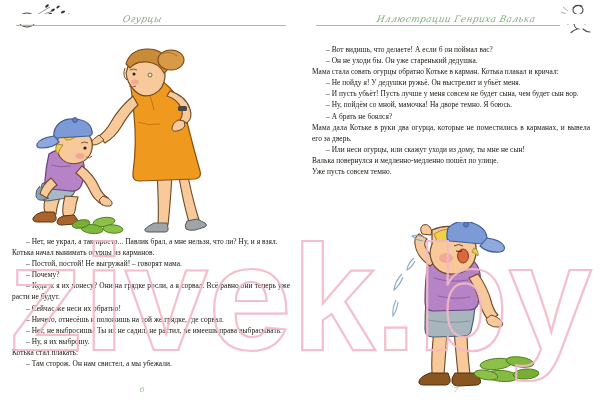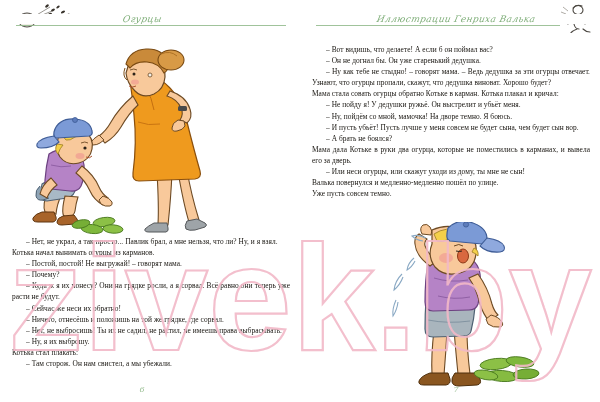--- a/index.html
+++ b/index.html
@@ -213,26 +213,25 @@
       </g>
     </svg>
 
     <div class="runhead">
       <div class="rule"></div>
       <div class="script"><span>Иллюстрации Генриха Валька</span></div>
     </div>
 
     <div class="body-text">
         <p class="ind">– Вот видишь, что делаете! А если б он поймал вас?</p>
-        <p class="ind">– Он не догнал бы. Он уже старенький дедушка.</p>
-        <p class="ind">– Ну как тебе не стыдно! – говорят мама. – Ведь дедушка за эти огурцы отвечает. Узнают, что огурцы пропали, скажут, что дедушка виноват. Хорошо будет?</p>
+        <p class="ind">– Он не уходи бы. Он уже старенький дедушка.</p>
         <p class="">Мама стала совать огурцы обратно Котьке в карман. Котька плакал и кричал:</p>
         <p class="ind">– Не пойду я! У дедушки ружьё. Он выстрелит и убьёт меня.</p>
+        <p class="ind">– И пусть убьёт! Пусть лучше у меня совсем не будет сына, чем будет сын вор.</p>
         <p class="ind">– Ну, пойдём со мной, мамочка! На дворе темно. Я боюсь.</p>
-        <p class="ind">– И пусть убьёт! Пусть лучше у меня совсем не будет сына, чем будет сын вор.</p>
         <p class="ind">– А брать не боялся?</p>
         <p class="">Мама дала Котьке в руки два огурца, которые не поместились в карманах, и вывела его за дверь.</p>
         <p class="ind">– Или неси огурцы, или скажут уходи из дому, ты мне не сын!</p>
         <p class="">Валька повернулся и медленно-медленно пошёл по улице.</p>
         <p class="">Уже пусть совсем темно.</p>
       </div>
 
     <svg class="illo illo-boy" viewBox="0 0 182 176">
 
       <path d="M66 108 q-3 26 -2 44 l12 1 q2 -24 3 -45 z" fill="#f8c99b" stroke="#6d4a24" stroke-width="1.1"></path>

